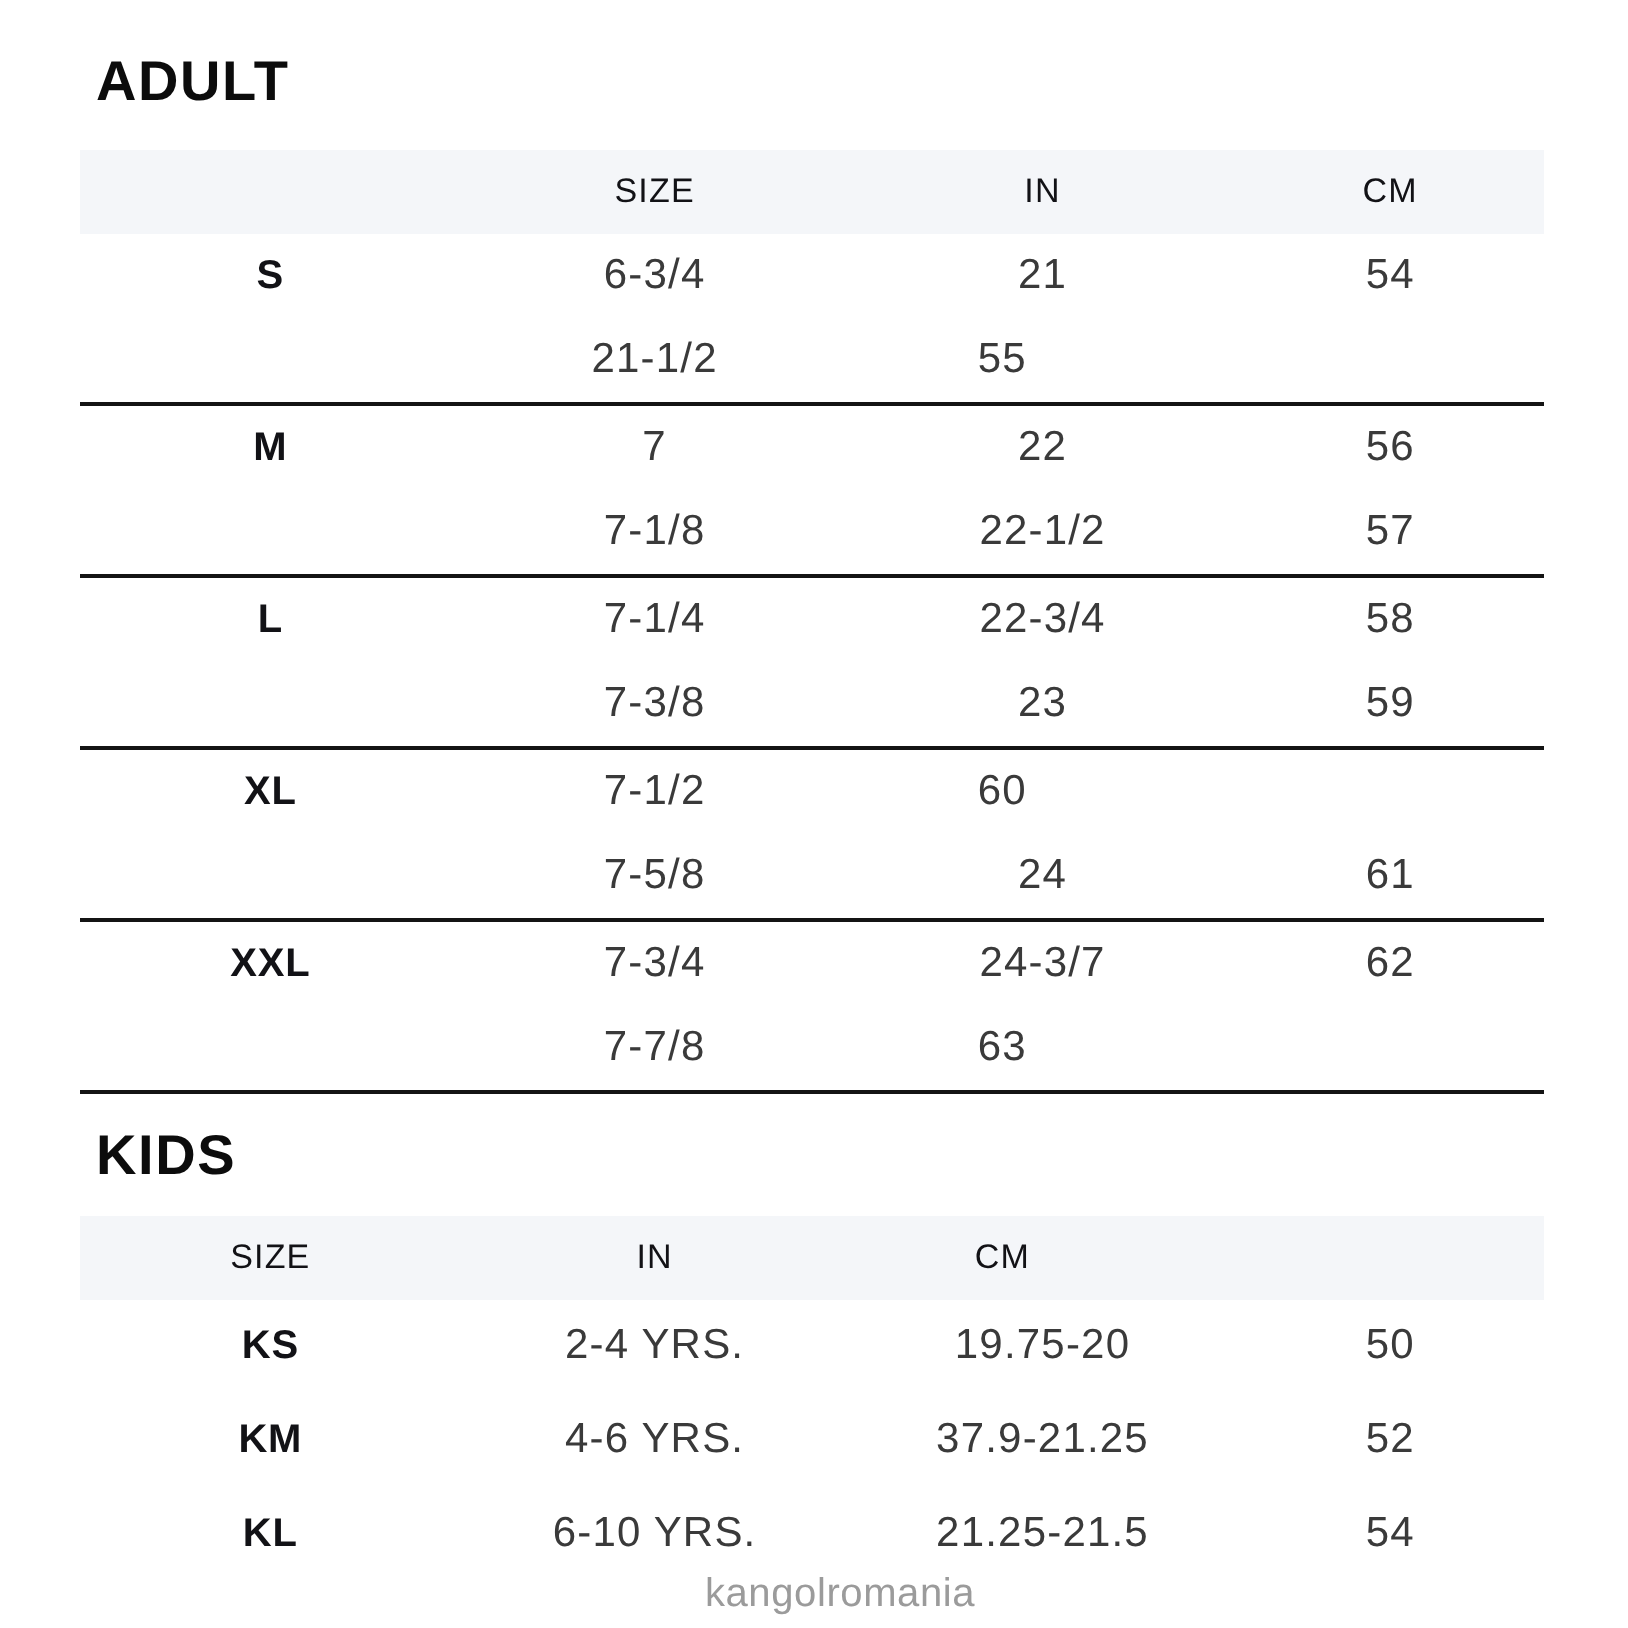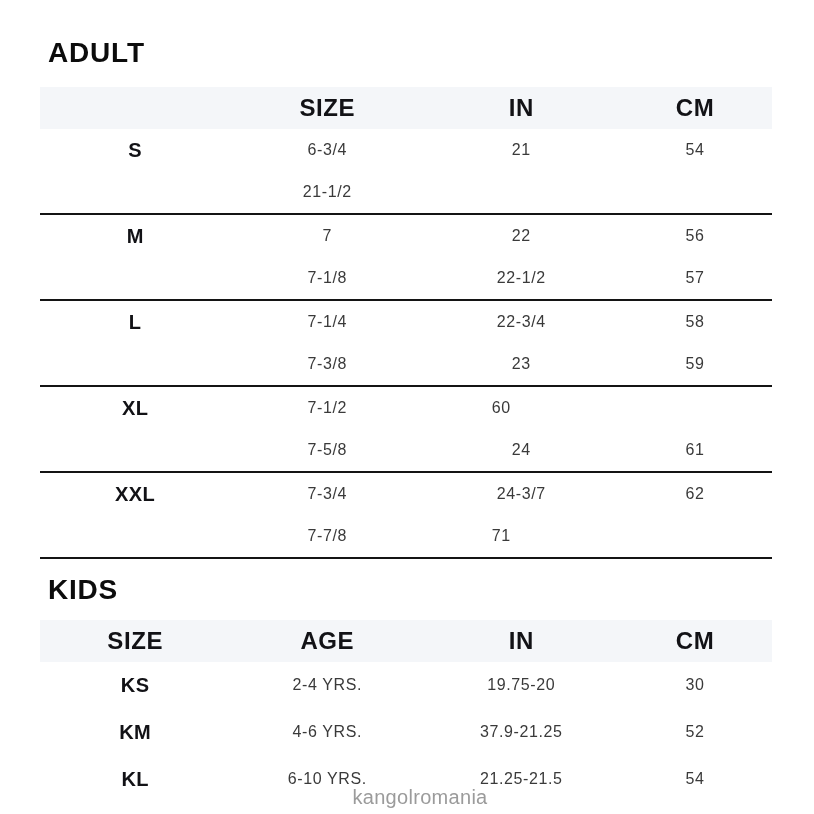--- a/index.html
+++ b/index.html
@@ -13,21 +13,21 @@
     position: relative;
     overflow: hidden;
     font-family: "Liberation Sans", sans-serif;
     color: #111111;
   }
   .content {
     padding: 26px 0 0 40px;
     width: 732px;
   }
   .section-title {
-    margin: 12px 0 0 8px;
+    margin: 0 0 0 8px;
     font-size: 28px;
     font-weight: 800;
     letter-spacing: 0.8px;
     color: #0c0c0c;
     line-height: 1.05;
   }
   .adult-title { margin-bottom: 20px; }
   .kids-title  { margin-top: 16px; margin-bottom: 15px; }
 
   .size-table { width: 732px; }
@@ -54,33 +54,33 @@
     align-items: center;
     justify-content: center;
     text-align: center;
   }
   .c1 { width: 26%; }
   .c2 { width: 26.5%; }
   .c3 { width: 26.5%; }
   .c4 { width: 21%; }
 
   .hdr {
-    font-size: 24px;
-    font-weight: 700;
+    font-size: 17px;
+    font-weight: 400;
     letter-spacing: 0.6px;
     color: #121216;
   }
   .lbl {
     font-size: 20px;
     font-weight: 800;
     letter-spacing: 0.4px;
     color: #121216;
   }
   .val {
-    font-size: 16px;
+    font-size: 21px;
     font-weight: 300;
     letter-spacing: 0.6px;
     color: #3a3a3a;
   }
 
   .watermark {
     position: absolute;
     left: 0;
     right: 0;
     bottom: 5px;
@@ -110,20 +110,21 @@
     <div class="group">
       <div class="row">
         <div class="cell c1 lbl">S</div>
         <div class="cell c2 val">6-3/4</div>
         <div class="cell c3 val">21</div>
         <div class="cell c4 val">54</div>
       </div>
       <div class="row">
         <div class="cell c1 lbl"></div>
         <div class="cell c3 val">21-1/2</div>
+        <div class="cell c4 val">55</div>
       </div>
     </div>
 
     <div class="group">
       <div class="row">
         <div class="cell c1 lbl">M</div>
         <div class="cell c2 val">7</div>
         <div class="cell c3 val">22</div>
         <div class="cell c4 val">56</div>
       </div>
@@ -167,40 +168,39 @@
     <div class="group">
       <div class="row">
         <div class="cell c1 lbl">XXL</div>
         <div class="cell c2 val">7-3/4</div>
         <div class="cell c3 val">24-3/7</div>
         <div class="cell c4 val">62</div>
       </div>
       <div class="row">
         <div class="cell c1 lbl"></div>
         <div class="cell c2 val">7-7/8</div>
-        <div class="cell c4 val">71</div>
+        <div class="cell c4 val">63</div>
       </div>
     </div>
   </div>
 
   <h2 class="section-title kids-title">KIDS</h2>
 
   <div class="size-table kids-table">
     <div class="thead">
       <div class="cell c1 hdr">SIZE</div>
-      <div class="cell c2 hdr">AGE</div>
       <div class="cell c3 hdr">IN</div>
       <div class="cell c4 hdr">CM</div>
     </div>
 
     <div class="row">
       <div class="cell c1 lbl">KS</div>
       <div class="cell c2 val">2-4 YRS.</div>
       <div class="cell c3 val">19.75-20</div>
-      <div class="cell c4 val">30</div>
+      <div class="cell c4 val">50</div>
     </div>
     <div class="row">
       <div class="cell c1 lbl">KM</div>
       <div class="cell c2 val">4-6 YRS.</div>
       <div class="cell c3 val">37.9-21.25</div>
       <div class="cell c4 val">52</div>
     </div>
     <div class="row">
       <div class="cell c1 lbl">KL</div>
       <div class="cell c2 val">6-10 YRS.</div>

